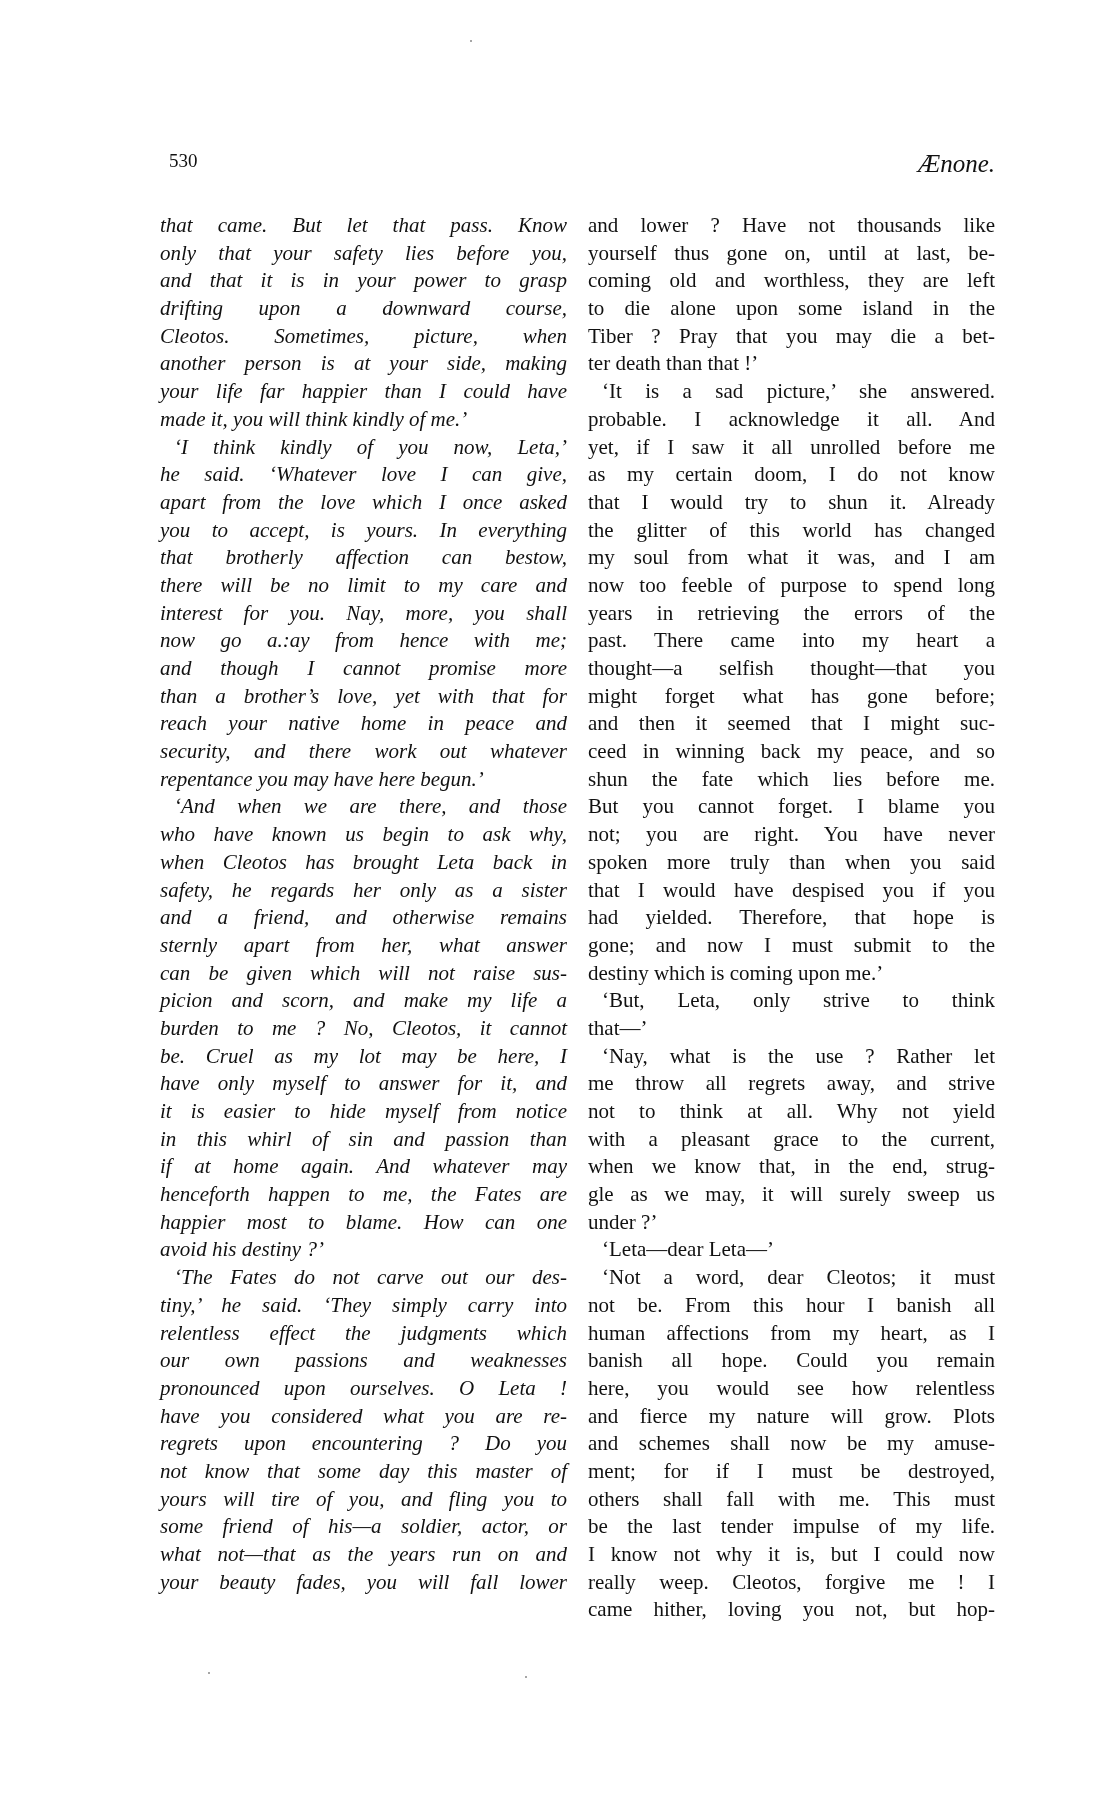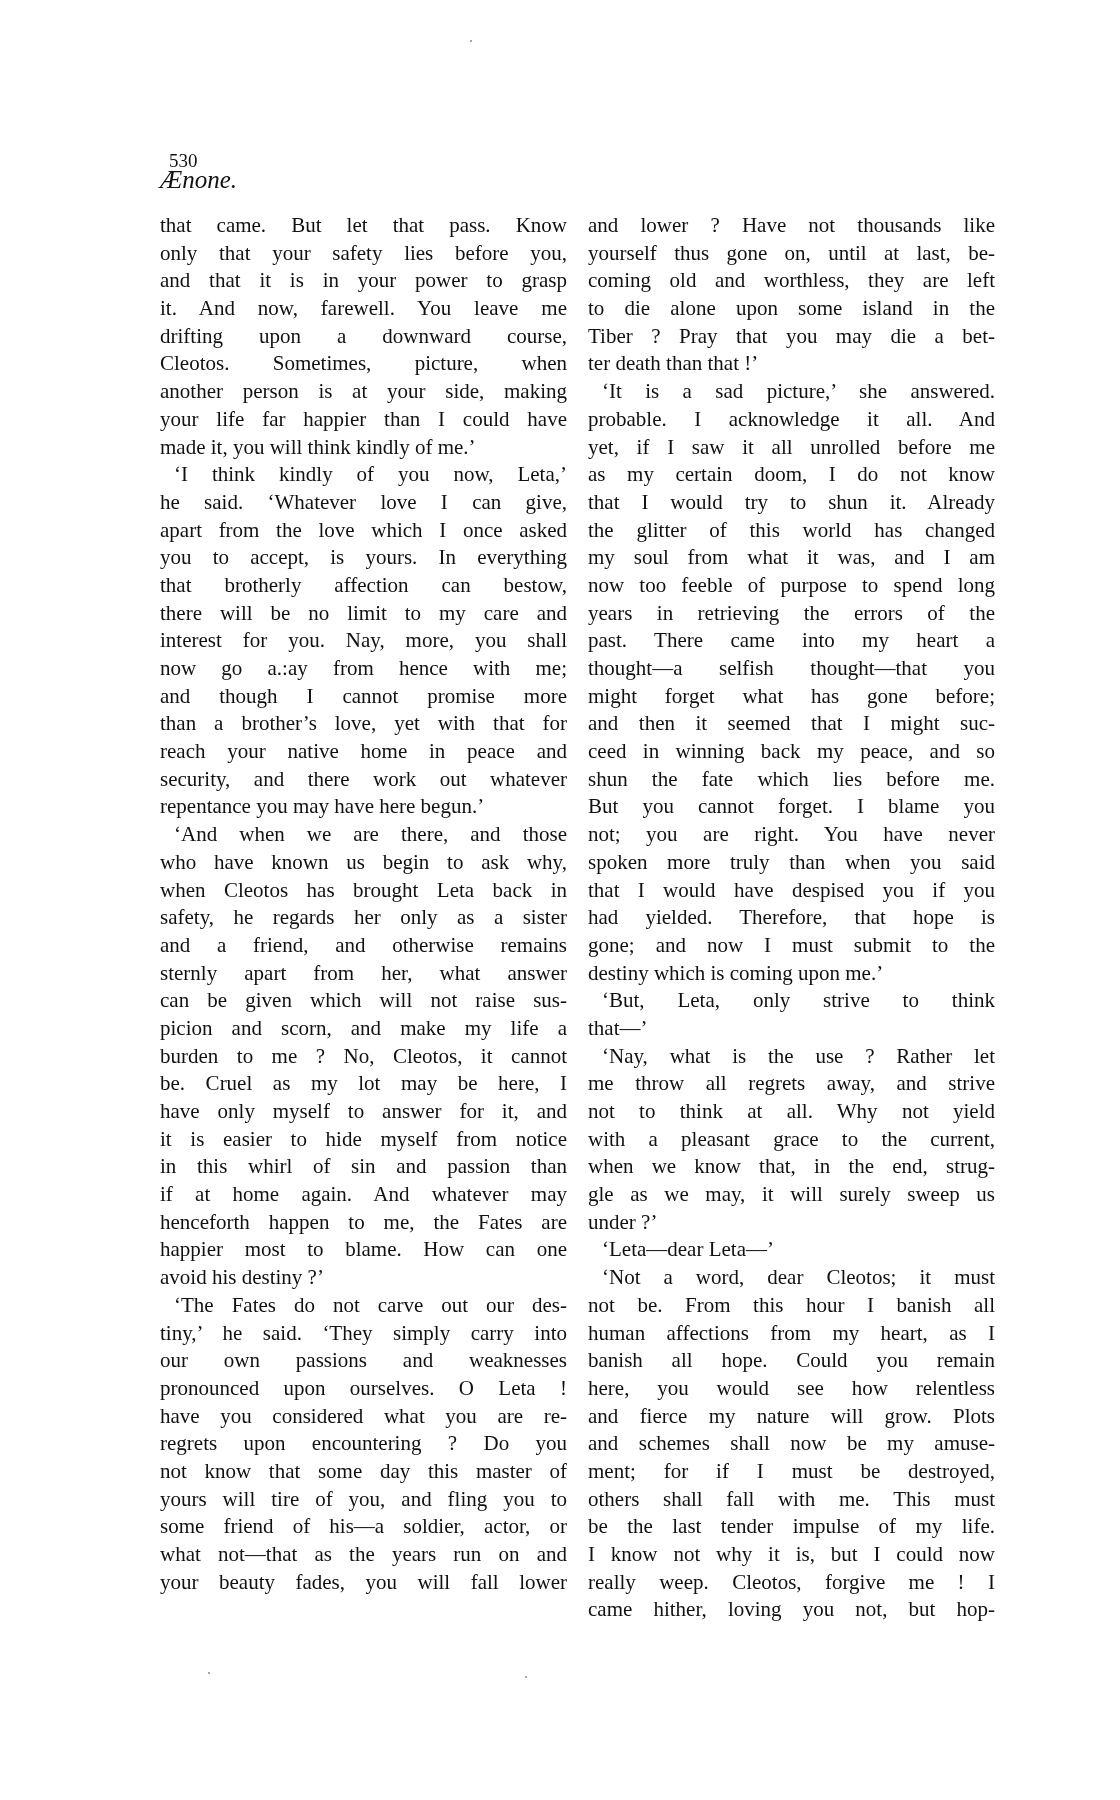--- a/index.html
+++ b/index.html
@@ -1,45 +1,44 @@
 <!DOCTYPE html>
 <html><head>
 <meta charset="utf-8">
 <style>
   html, body { margin: 0; padding: 0; background: #ffffff; }
   body { width: 1120px; height: 1800px; position: relative; overflow: hidden;
          font-family: "Liberation Serif", "DejaVu Serif", serif; color: #111; }
   .page { position: absolute; left: 0; top: 0; width: 1120px; height: 1800px; background: #fff; }
   .header { position: absolute; top: 150px; left: 160px; width: 835px; height: 30px; }
   .page-number { position: absolute; left: 9px; top: 0; font-size: 19px; }
-  .running-title { position: absolute; left: 0; width: 835px; top: 16px; text-align: left;
+  .running-title { position: absolute; left: 0; width: 835px; top: 0; text-align: right;
                    font-size: 25px; font-style: italic; }
   .column { position: absolute; top: 212px; width: 407px; }
-  .col-left { left: 160px; }
+  .col-left { left: 160px; font-style: italic; }
   .col-right { left: 588px; }
   .line { display: block; height: 27.7px; line-height: 27.7px; font-size: 21px;
           white-space: nowrap; text-align: justify; text-align-last: justify; overflow: visible; }
   .line.last { text-align-last: left; }
   .line.indent { padding-left: 14px; }
   .speck { position: absolute; width: 2px; height: 2px; background: #888; border-radius: 1px; }
 </style>
 </head>
 <body>
 
 <div class="page">
   <div class="header">
     <span class="page-number">530</span>
     <span class="running-title">Ænone.</span>
   </div>
 
   <div class="column col-left" id="col-left">
       <span class="line">that came.  But let that pass.  Know</span>
       <span class="line">only that your safety lies before you,</span>
       <span class="line">and that it is in your power to grasp</span>
-      <span class="line">it.  And now, farewell.  You leave me</span>
       <span class="line">drifting upon a downward course,</span>
       <span class="line">Cleotos.  Sometimes, picture, when</span>
       <span class="line">another person is at your side, making</span>
       <span class="line">your life far happier than I could have</span>
       <span class="line last">made it, you will think kindly of me.’</span>
       <span class="line indent">‘I think kindly of you now, Leta,’</span>
       <span class="line">he said.  ‘Whatever love I can give,</span>
       <span class="line">apart from the love which I once asked</span>
       <span class="line">you to accept, is yours.  In everything</span>
       <span class="line">that brotherly affection can bestow,</span>
@@ -63,20 +62,21 @@
       <span class="line">be.  Cruel as my lot may be here, I</span>
       <span class="line">have only myself to answer for it, and</span>
       <span class="line">it is easier to hide myself from notice</span>
       <span class="line">in this whirl of sin and passion than</span>
       <span class="line">if at home again.  And whatever may</span>
       <span class="line">henceforth happen to me, the Fates are</span>
       <span class="line">happier most to blame.  How can one</span>
       <span class="line last">avoid his destiny ?’</span>
       <span class="line indent">‘The Fates do not carve out our des-</span>
       <span class="line">tiny,’ he said.  ‘They simply carry into</span>
+      <span class="line">relentless effect the judgments which</span>
       <span class="line">our own passions and weaknesses</span>
       <span class="line">pronounced upon ourselves.  O Leta !</span>
       <span class="line">have you considered what you are re-</span>
       <span class="line">regrets upon encountering ?  Do you</span>
       <span class="line">not know that some day this master of</span>
       <span class="line">yours will tire of you, and fling you to</span>
       <span class="line">some friend of his—a soldier, actor, or</span>
       <span class="line">what not—that as the years run on and</span>
       <span class="line">your beauty fades, you will fall lower</span>
     </div>

